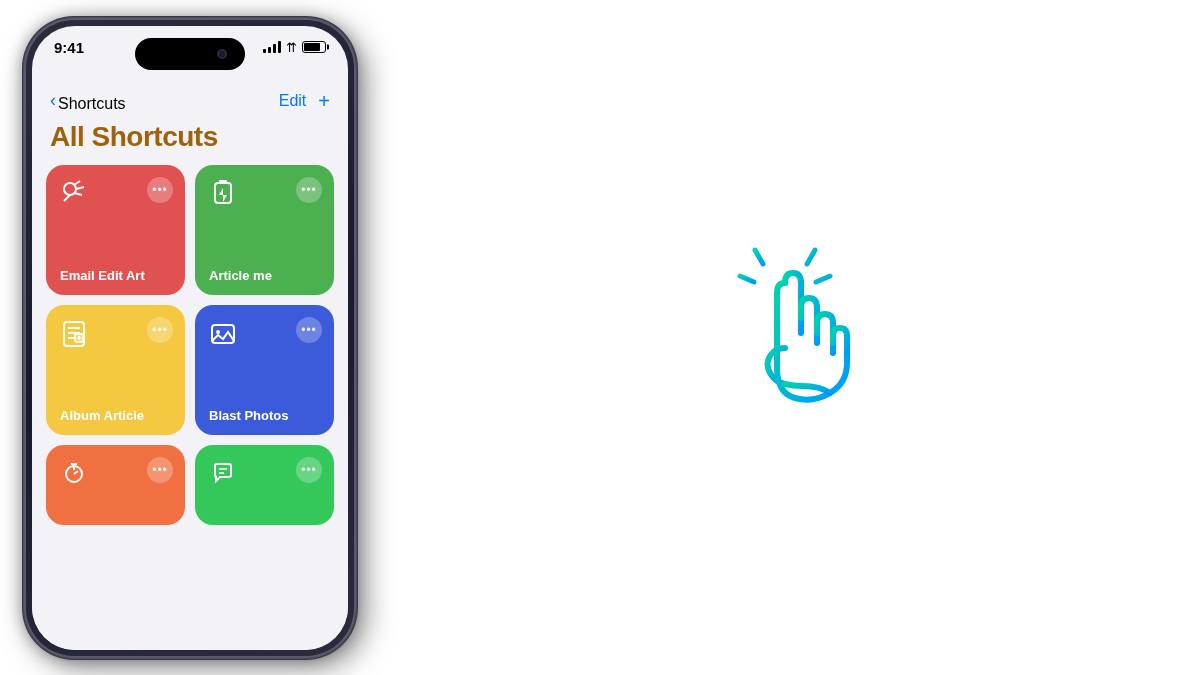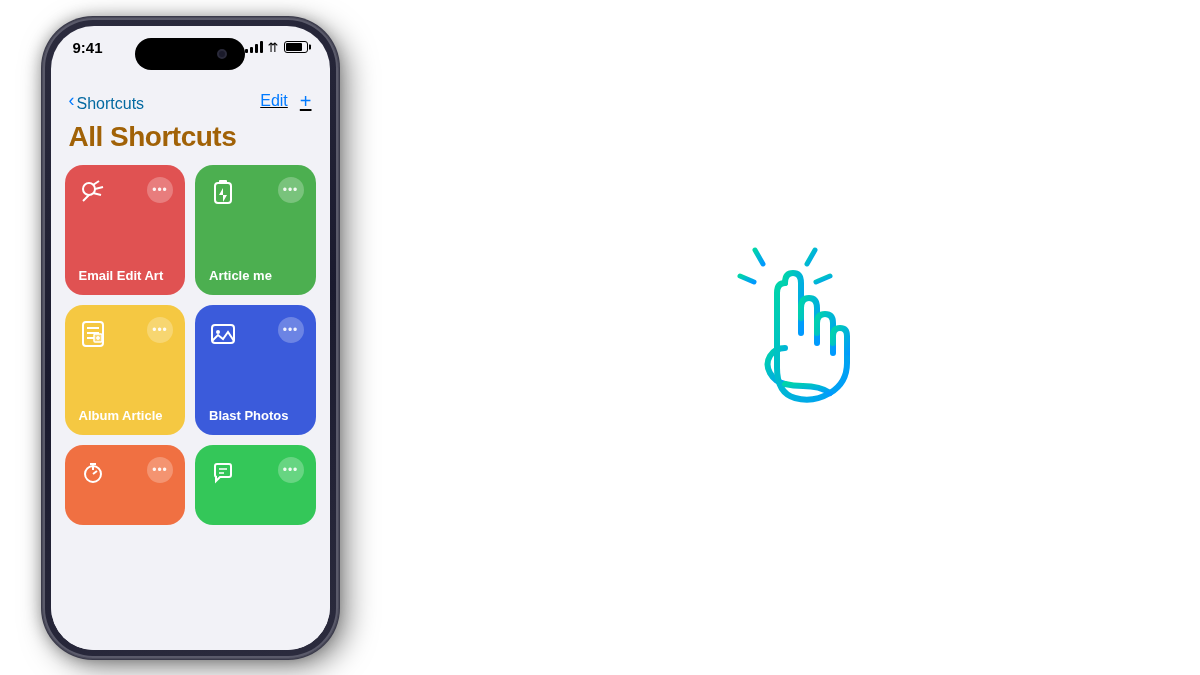--- a/index.html
+++ b/index.html
@@ -26,21 +26,21 @@
       width: 380px;
       height: 675px;
       position: relative;
       flex-shrink: 0;
       display: flex;
       align-items: center;
       justify-content: center;
     }
 
     .phone-device {
-      width: 295px;
+      width: 332px;
       height: 640px;
       background: linear-gradient(160deg, #2c2c3e 0%, #1a1a2e 50%, #2c2c3e 100%);
       border-radius: 50px;
       position: relative;
       box-shadow:
         0 0 0 1px #4a4a5a,
         0 0 0 2px #3a3a4a,
         inset 0 0 0 2px #5a5a6a,
         8px 8px 30px rgba(0,0,0,0.5),
         -2px 0 15px rgba(0,0,0,0.3);
@@ -213,31 +213,30 @@
     }
 
     .nav-back-chevron {
       font-size: 18px;
       font-weight: 300;
       color: #007aff;
     }
 
     .nav-title {
       font-size: 16px;
-      color: #0369a1;
+      color: #000000;
       font-weight: 400;
       margin-top: 6px;
     }
 
     .nav-actions {
       margin-left: auto;
       display: flex;
       align-items: center;
       gap: 12px;
-      text-decoration: underline;
     }
 
     .nav-edit {
       font-size: 16px;
       color: #007aff;
     }
 
     .nav-plus {
       font-size: 20px;
       color: #007aff;

